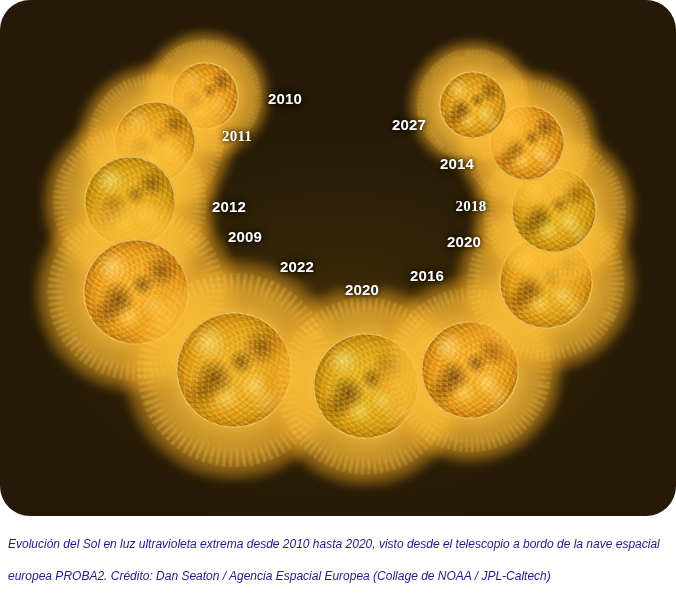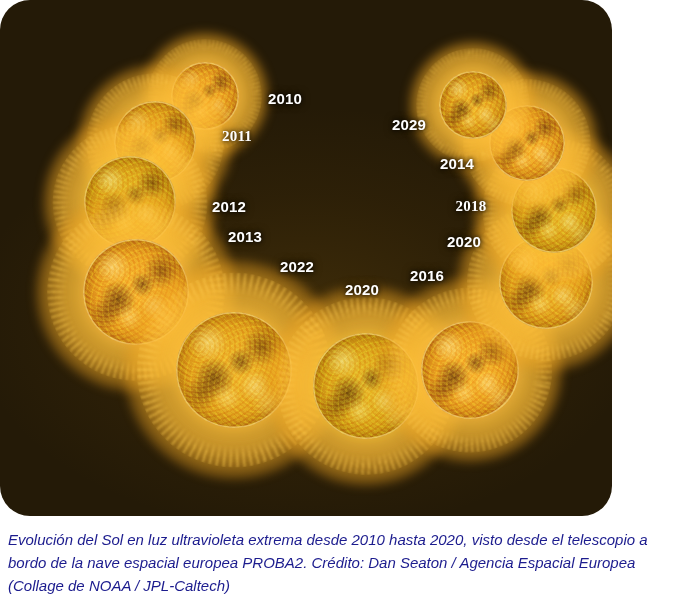--- a/index.html
+++ b/index.html
@@ -19,21 +19,21 @@
     width: 676px;
     height: 605px;
     background: #ffffff;
   }
 
   
   #collage {
     position: absolute;
     left: 0;
     top: 0;
-    width: 612px;
+    width: 676px;
     height: 516px;
     background: #241a07;
     border-radius: 30px;
     overflow: hidden;
   }
 
   
   #collage::after {
     content: "";
     position: absolute;
@@ -163,22 +163,22 @@
 
   
   #caption {
     position: absolute;
     left: 8px;
     top: 528px;
     width: 660px;
     color: #1c1c8e;
     font-family: "Liberation Sans", sans-serif;
     font-style: italic;
-    font-size: 15px;
-    line-height: 23px;
+    font-size: 12px;
+    line-height: 32px;
     font-weight: normal;
   }
 </style>
 </head>
 <body>
 
 <div id="page">
 
   <div id="collage">
 
@@ -244,25 +244,25 @@
       </div>
       <div class="sun" style="left: 473px; top: 105px; width: 68px; height: 68px; z-index: 20;">
         <div class="halo"></div>
         <div class="rays" style="transform: translate(-50%, -50%) rotate(170deg);"></div>
         <div class="disk" style="filter: hue-rotate(0deg);"></div>
         <div class="limb"></div>
       </div>
       <div class="year-label" style="left: 285px; top: 98px; z-index: 200;">2010</div>
       <div class="year-label" style="left: 237px; top: 136px; z-index: 200; font-family: Liberation Serif, serif;">2011</div>
       <div class="year-label" style="left: 229px; top: 185px; z-index: 200; margin-top: 21px;">2012</div>
-      <div class="year-label" style="left: 245px; top: 236px; z-index: 200;">2013</div>
+      <div class="year-label" style="left: 245px; top: 236px; z-index: 200;">2009</div>
       <div class="year-label" style="left: 297px; top: 266px; z-index: 200;">2022</div>
       <div class="year-label" style="left: 362px; top: 289px; z-index: 200;">2020</div>
       <div class="year-label" style="left: 427px; top: 275px; z-index: 200;">2016</div>
       <div class="year-label" style="left: 464px; top: 241px; z-index: 200;">2020</div>
       <div class="year-label" style="left: 471px; top: 206px; z-index: 200; font-family: Liberation Serif, serif;">2018</div>
       <div class="year-label" style="left: 457px; top: 163px; z-index: 200;">2014</div>
-      <div class="year-label" style="left: 409px; top: 124px; z-index: 200;">2029</div>
+      <div class="year-label" style="left: 409px; top: 124px; z-index: 200;">2027</div>
     </div>
 
   <div id="caption">Evolución del Sol en luz ultravioleta extrema desde 2010 hasta 2020, visto desde el telescopio a bordo de la nave espacial europea PROBA2. Crédito: Dan Seaton / Agencia Espacial Europea (Collage de NOAA / JPL-Caltech)</div>
 
 </div>
 
 </body></html>

